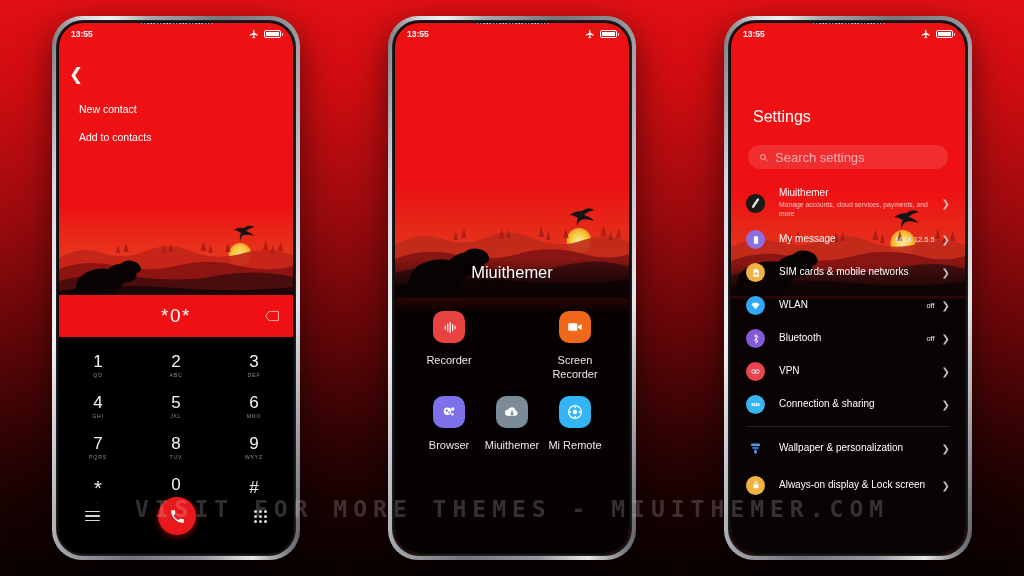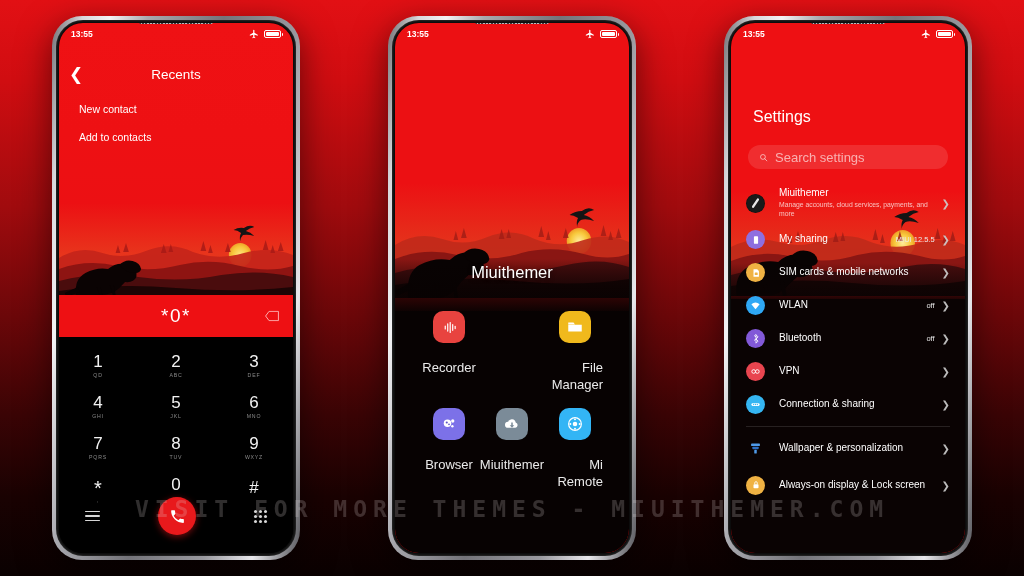--- a/index.html
+++ b/index.html
@@ -147,21 +147,21 @@
     position:absolute; top:288px; left:0; right:0; z-index:12;
     padding:0 26px;
   }
   .approw{ display:flex; justify-content:space-between; margin-bottom:14px; }
   .app{ width:56px; display:flex; flex-direction:column; align-items:center; cursor:pointer; }
   .appicon{
     width:32px; height:32px; border-radius:10px;
     display:flex; align-items:center; justify-content:center;
   }
   .appname{
-    color:#eaeaea; font-size:13px; margin-top:17px; text-align:right; line-height:1.3;
+    color:#eaeaea; font-size:11px; margin-top:10px; text-align:center; line-height:1.3;
   }
 
   
   .p3-bg{ position:absolute; inset:0; background:#ee1013; }
   .p3-wall{ top:168px; height:105px; }
   .p3-fade{
     position:absolute; left:0; right:0; top:240px; height:40px;
     background:linear-gradient(180deg,rgba(8,2,2,0) 0%,#0a0303 100%); z-index:6;
   }
   .p3-dark{ position:absolute; left:0; right:0; top:276px; bottom:0; background:#0a0303; z-index:5;}
@@ -208,21 +208,20 @@
               <path fill="#fff" d="M21 16v-2l-8-5V3.5a1.5 1.5 0 0 0-3 0V9l-8 5v2l8-2.5V19l-2 1.5V22l3.5-1 3.5 1v-1.5L13 19v-5.5L21 16z"></path>
             </svg>
           <span class="batt">
               <i></i>
             </span>
         </span>
       </div>
 
       <div class="p1-nav">
         <div class="p1-back">❮</div>
-        <div class="p1-title">Recents</div>
       </div>
 
       <div class="p1-menu">
         <div>New contact</div>
         <div>Add to contacts</div>
       </div>
 
       <div class="wall p1-wall">
         <svg viewBox="0 0 248 92" preserveAspectRatio="none">
           <defs>
@@ -420,27 +419,27 @@
                     <line x1="9.5" y1="7" x2="9.5" y2="17"></line>
                     <line x1="13" y1="5" x2="13" y2="19"></line>
                     <line x1="16.5" y1="8" x2="16.5" y2="16"></line>
                     <line x1="20" y1="10.5" x2="20" y2="13.5"></line>
                   </g>
                 </svg>
             </div>
             <div class="appname">Recorder</div>
           </div>
           <div class="app">
-            <div class="appicon" style="background:#f0b91c">
+            <div class="appicon" style="background:#f0681c">
               <svg width="18" height="18" viewBox="0 0 24 24">
-                  <path fill="#fff" d="M3 9h18v9H3z"></path>
-                  <path fill="#fff" d="M3 6h7l2 2.5H3z"></path>
+                  <rect x="3" y="7" width="12" height="10" rx="1.5" fill="#fff"></rect>
+                  <path d="M16 11l5-3v8l-5-3z" fill="#fff"></path>
                 </svg>
             </div>
-            <div class="appname">File Manager</div>
+            <div class="appname">Screen Recorder</div>
           </div>
         </div>
         <div class="approw">
           <div class="app">
             <div class="appicon" style="background:#7c71e8">
               <svg width="18" height="18" viewBox="0 0 24 24">
                   <circle cx="10" cy="11" r="5" fill="#fff"></circle>
                   <circle cx="17" cy="8" r="2.2" fill="#fff"></circle>
                   <circle cx="16.5" cy="15" r="1.6" fill="#fff"></circle>
                   <circle cx="9" cy="10" r="1.4" fill="#5b51c4"></circle>
@@ -559,21 +558,21 @@
           <span class="chev">❯</span>
         </div>
 
         <div class="srow">
           <div class="sicon" style="background:#8e6fe0">
             <svg width="10" height="10" viewBox="0 0 24 24">
                 <rect x="7" y="3" width="10" height="18" rx="2" fill="#fff"></rect>
               </svg>
           </div>
           <div class="sbody">
-            <div class="slabel">My sharing</div>
+            <div class="slabel">My message</div>
           </div>
           <span class="sval">MIUI 12.5.5</span>
           <span class="chev">❯</span>
         </div>
 
         <div class="srow">
           <div class="sicon" style="background:#f0b243">
             <svg width="10" height="10" viewBox="0 0 24 24">
                 <path d="M6 3h9l4 4v14H6z" fill="#fff"></path>
                 <rect x="9" y="11" width="7" height="6" rx="1" fill="#f0b243"></rect>

